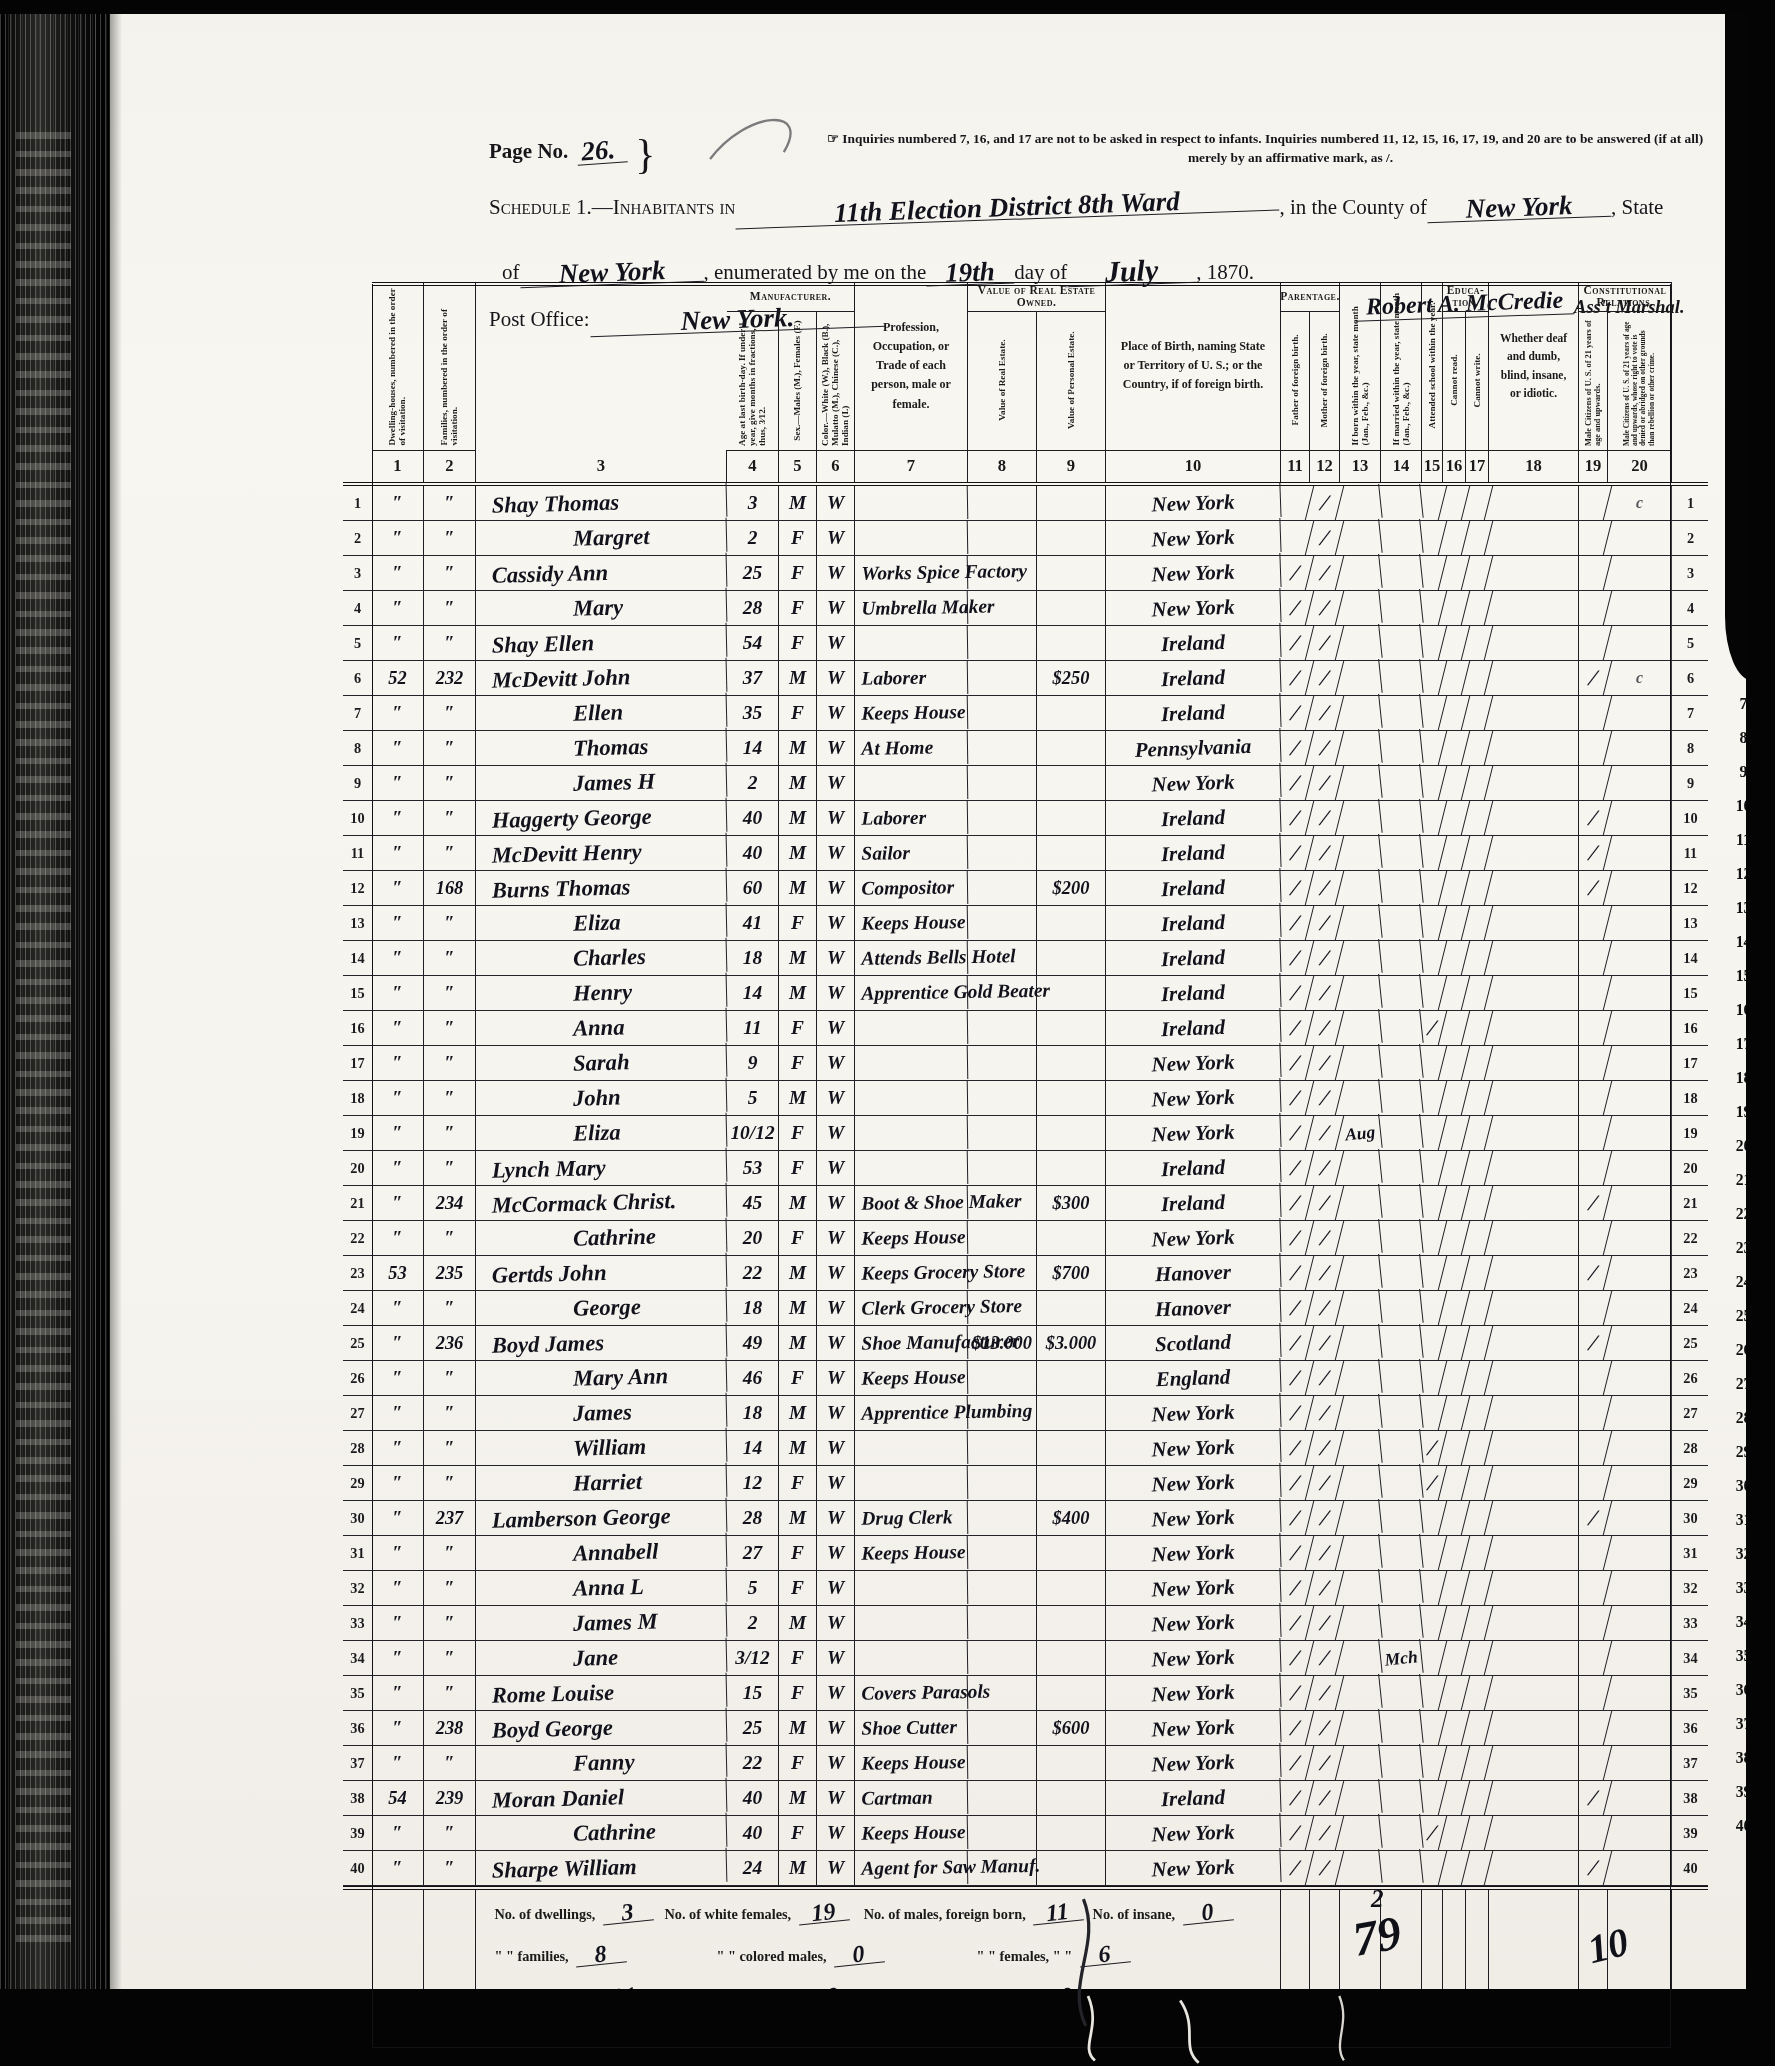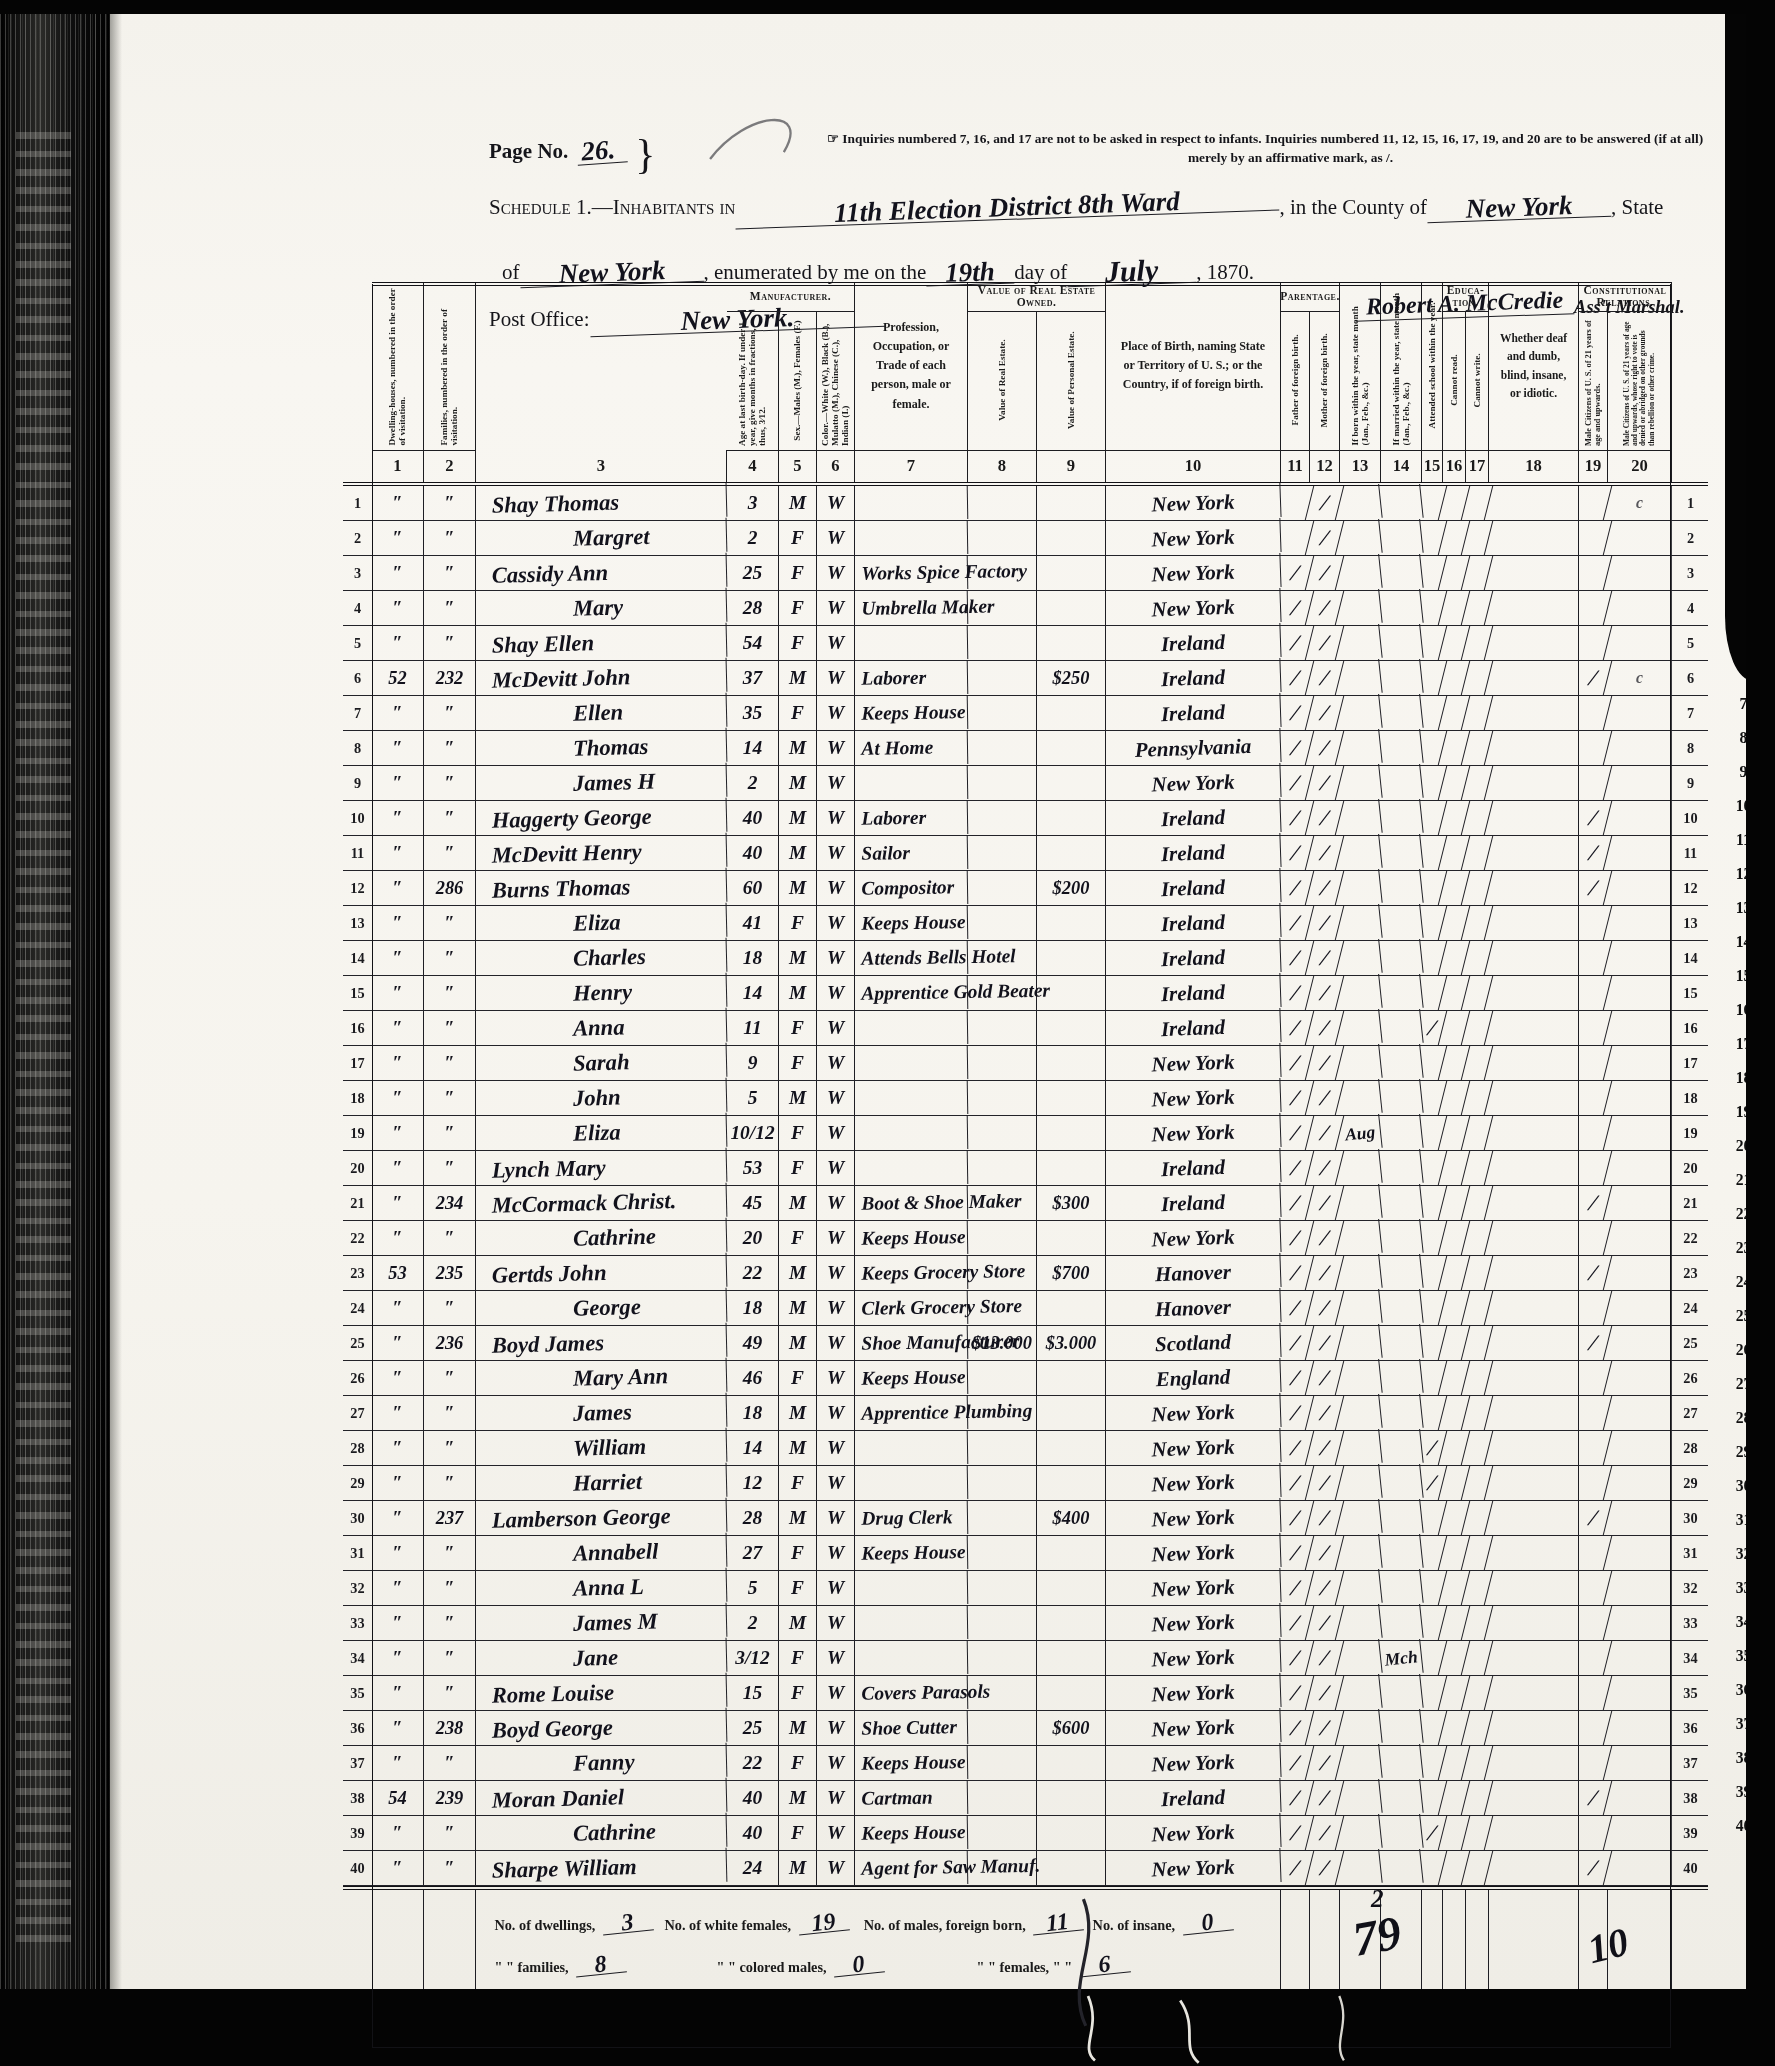--- a/index.html
+++ b/index.html
@@ -90,21 +90,21 @@
   .tick{font-size:22px;font-style:italic;font-weight:bold;transform:skewX(-14deg);}
   .hw-mon{font-size:17.5px;transform:rotate(-6deg);}
   .stray{font-size:15.7px;color:#3a3a40;opacity:.85;}
 
   
   .tfoot{display:grid;grid-template-columns:var(--cols);height:154px;border-top:4.1px double #121216;
       border-bottom:4.6px double #121216;position:relative;}
   .tf-cell{border-right:0.9px solid #1e1e24;}
   .tf-cell.no-r{border-right:none;}
   .totals{grid-column:4/12;border-right:0.9px solid #1e1e24;padding:12px 4.6px 4.6px 18.4px;}
-  .t-line{display:flex;align-items:center;height:42px;}
+  .t-line{display:flex;align-items:flex-start;height:42px;}
   .t-item{display:flex;align-items:flex-end;}
   .t-i0{width:240px;} .t-i1{width:281px;} .t-i2{width:323px;} .t-i3{width:258px;}
   .t-label{font-weight:bold;font-size:14.3px;white-space:nowrap;}
   .t-value{font-size:24px;min-width:51px;text-align:center;border-bottom:1.4px solid #1c1c22;
       line-height:.85;margin-left:6.5px;transform:rotate(-6deg);}
   .tally{position:absolute;font-family:"Liberation Serif",serif;font-style:italic;font-weight:bold;
       color:#101018;z-index:6;}
   
   .strip-b{position:absolute;left:1617px;top:469px;width:33px;}
   .strip-b .rb{height:34px;display:flex;align-items:center;justify-content:center;
@@ -515,21 +515,21 @@
     <div class="cell hw tick"></div>
     <div class="cell"></div>
     <div class="cell hw tick">/</div>
     <div class="cell hw stray"></div>
     <div class="cell no-r rn">11</div>
   </div>
 
   <div class="row">
     <div class="cell no-r rn">12</div>
     <div class="cell hw hw-d">″</div>
-    <div class="cell hw hw-d">286</div>
+    <div class="cell hw hw-d">168</div>
     <div class="cell hw hw-name">Burns Thomas</div>
     <div class="cell hw hw-age">60</div>
     <div class="cell hw hw-sx">M</div>
     <div class="cell hw hw-sx">W</div>
     <div class="cell hw hw-occ">Compositor</div>
     <div class="cell hw hw-val"></div>
     <div class="cell hw hw-val">$200</div>
     <div class="cell hw hw-birth">Ireland</div>
     <div class="cell hw tick">/</div>
     <div class="cell hw tick">/</div>

